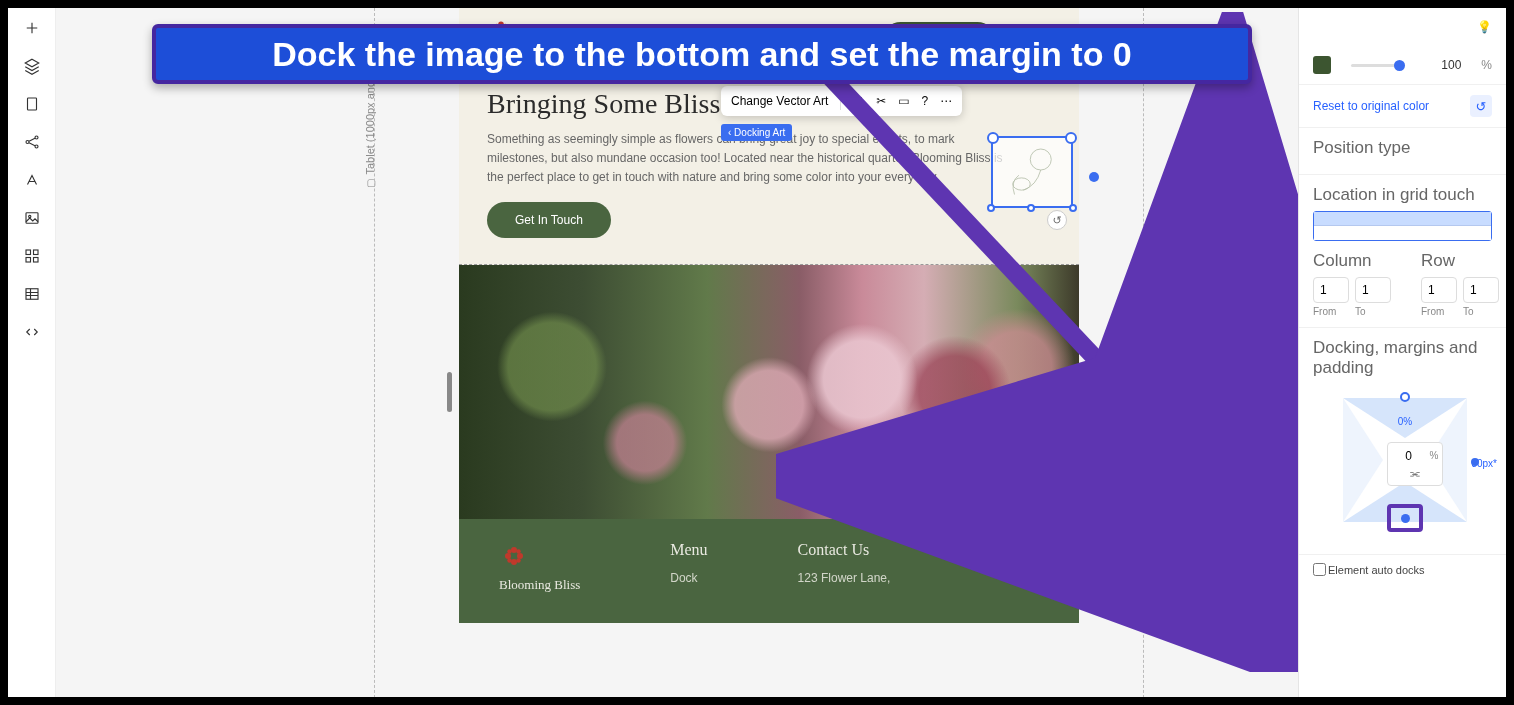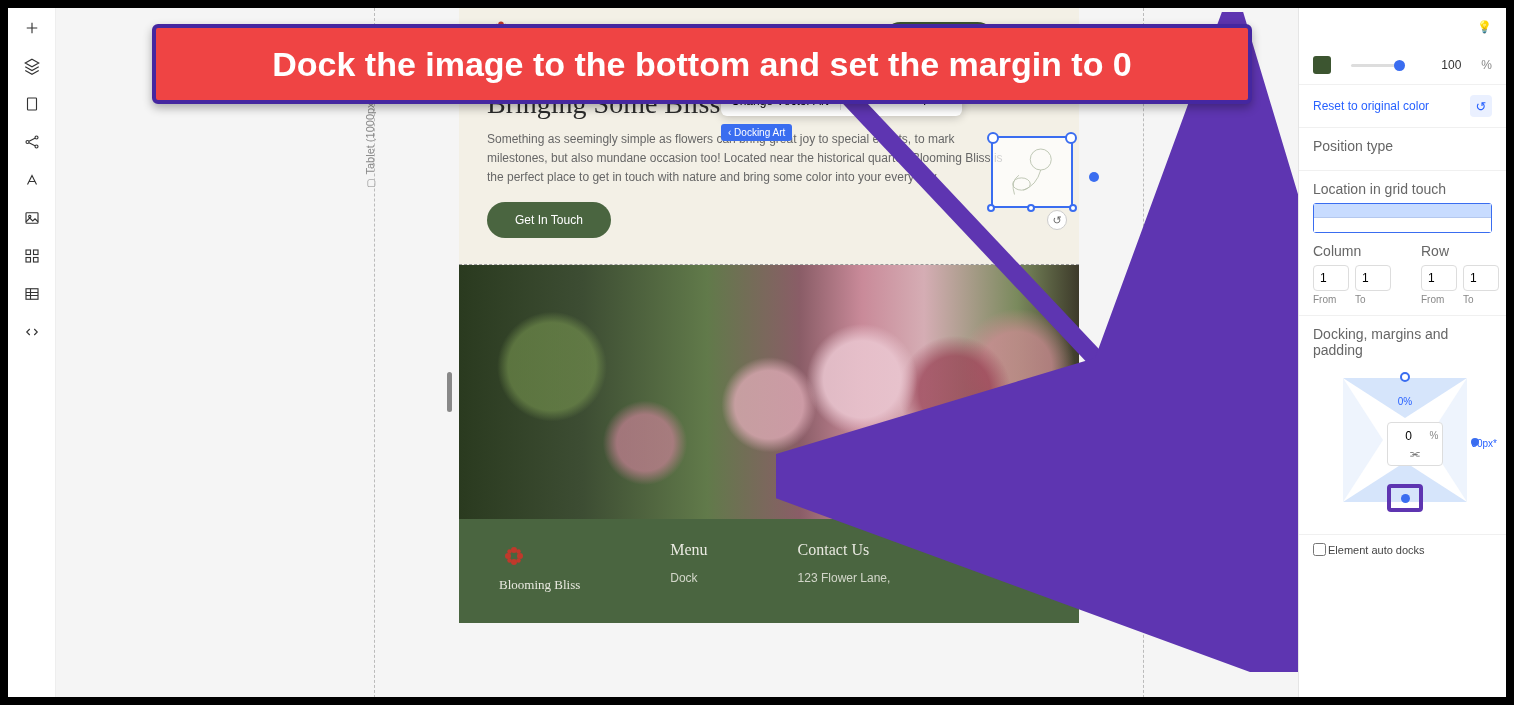--- a/index.html
+++ b/index.html
@@ -4,21 +4,21 @@
 <style>
 * { box-sizing: border-box; margin: 0; padding: 0; font-family: -apple-system, BlinkMacSystemFont, 'Segoe UI', Arial, sans-serif; }
 html, body { width: 1514px; height: 705px; overflow: hidden; background: #000; }
 .frame { position: absolute; left: 8px; top: 8px; right: 8px; bottom: 8px; background: #fff; display: flex; }
 .left-toolbar { width: 48px; background: #fff; border-right: 1px solid #eee; padding-top: 10px; display: flex; flex-direction: column; align-items: center; gap: 18px; }
 .left-toolbar .tool { width: 20px; height: 20px; color: #333; cursor: pointer; display:flex;align-items:center;justify-content:center; }
 .canvas-area { flex: 1; background: #f5f5f5; position: relative; overflow: hidden; }
 .right-panel { width: 208px; background: #fff; border-left: 1px solid #e5e5e5; font-size: 12px; color: #333; overflow:hidden; }
 
 
-.callout { position: absolute; left: 96px; top: 16px; width: 1100px; height: 80px; background: #ef4444; border: 4px solid #4527a0; border-radius: 6px; display: flex; align-items: center; justify-content: center; color: #fff; font-size: 34px; font-weight: 600; z-index: 50; box-shadow: 0 4px 10px rgba(0,0,0,.3); }
+.callout { position: absolute; left: 96px; top: 16px; width: 1100px; height: 60px; background: #1d4ed8; border: 4px solid #4527a0; border-radius: 6px; display: flex; align-items: center; justify-content: center; color: #fff; font-size: 34px; font-weight: 600; z-index: 50; box-shadow: 0 4px 10px rgba(0,0,0,.3); }
 
 
 .arrow-svg { position: absolute; left: 720px; top: 4px; width: 640px; height: 660px; z-index: 49; pointer-events:none; }
 
 
 .device-label { position: absolute; left: 308px; top: 180px; transform: rotate(-90deg); transform-origin: left top; font-size: 11px; color: #888; }
 .device-label::before { content: "▢"; margin-right: 4px; font-size: 10px; }
 
 
 .tablet { position: absolute; left: 318px; top: 0; width: 770px; height: 700px; border-left: 1px dashed #bbb; border-right: 1px dashed #bbb; }
@@ -83,21 +83,21 @@
 .swatch { width:18px; height:18px; background:#3c5530; border-radius:3px; }
 .slider-track { flex:1; height:3px; background:#ddd; border-radius:2px; position:relative; }
 .slider-track::after{content:"";position:absolute;right:0;top:-4px;width:11px;height:11px;background:#3a6df0;border-radius:50%}
 .opacity-val { width:36px; font-size:12px; text-align:right; }
 .pct { color:#888; }
 .reset-link { color:#2962ff; font-size:12px; display:flex; justify-content:space-between; align-items:center; }
 .reset-icn { width:22px;height:22px;background:#eaf0ff;border-radius:4px;display:flex;align-items:center;justify-content:center;color:#2962ff;font-size:13px}
 .section-row { display:flex; justify-content:space-between; align-items:center; font-size:12px; padding:10px 14px; border-bottom:1px solid #eee; }
 .section-row.bold{font-weight:600}
 .caret{font-size:10px;color:#555}
-.label { font-size:14px; color:#666; margin-bottom:6px; display:block;}
+.label { font-size:17px; color:#666; margin-bottom:6px; display:block;}
 .sel-default { border:1px solid #ddd; border-radius:4px; padding:7px 9px; font-size:12px; display:flex; justify-content:space-between; align-items:center; color:#444;}
 .grid-loc { border:1px solid #3a6df0; border-radius:3px; }
 .grid-loc-top{height:14px;background:#c8dcff;border-bottom:1px solid #b4c8ef}
 .grid-loc-bot{height:14px;background:#fff}
 .pair-inputs{display:flex;gap:6px;margin-top:6px}
 .pair-inputs input{width:36px;border:1px solid #ddd;border-radius:4px;padding:5px 6px;font-size:12px;text-align:left}
 .pair-labels{display:flex;gap:6px;margin-top:3px;font-size:10px;color:#888}
 .pair-labels span{width:36px}
 .col-row-wrap{display:flex;gap:30px}
 

